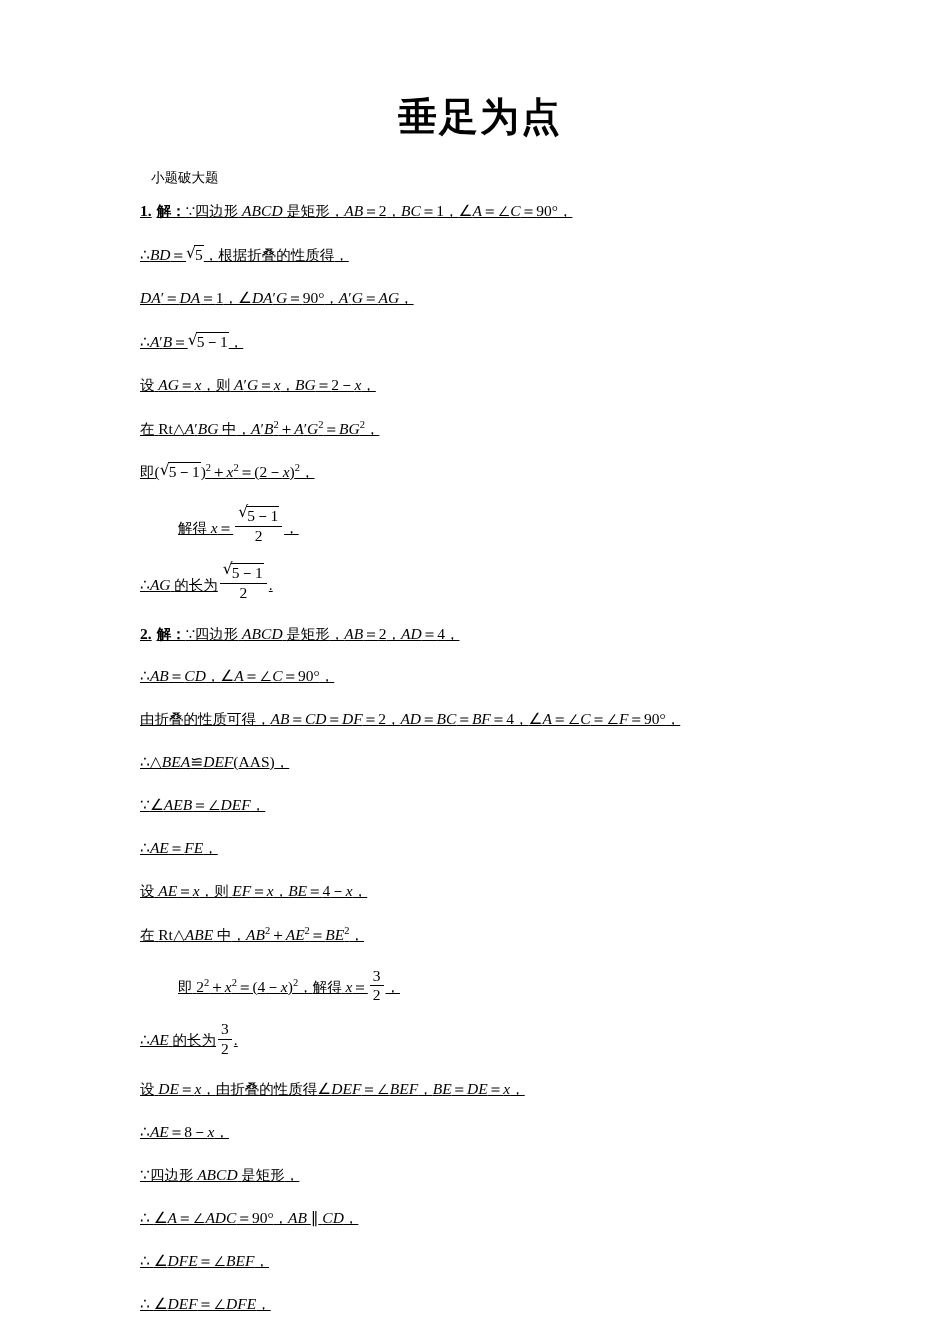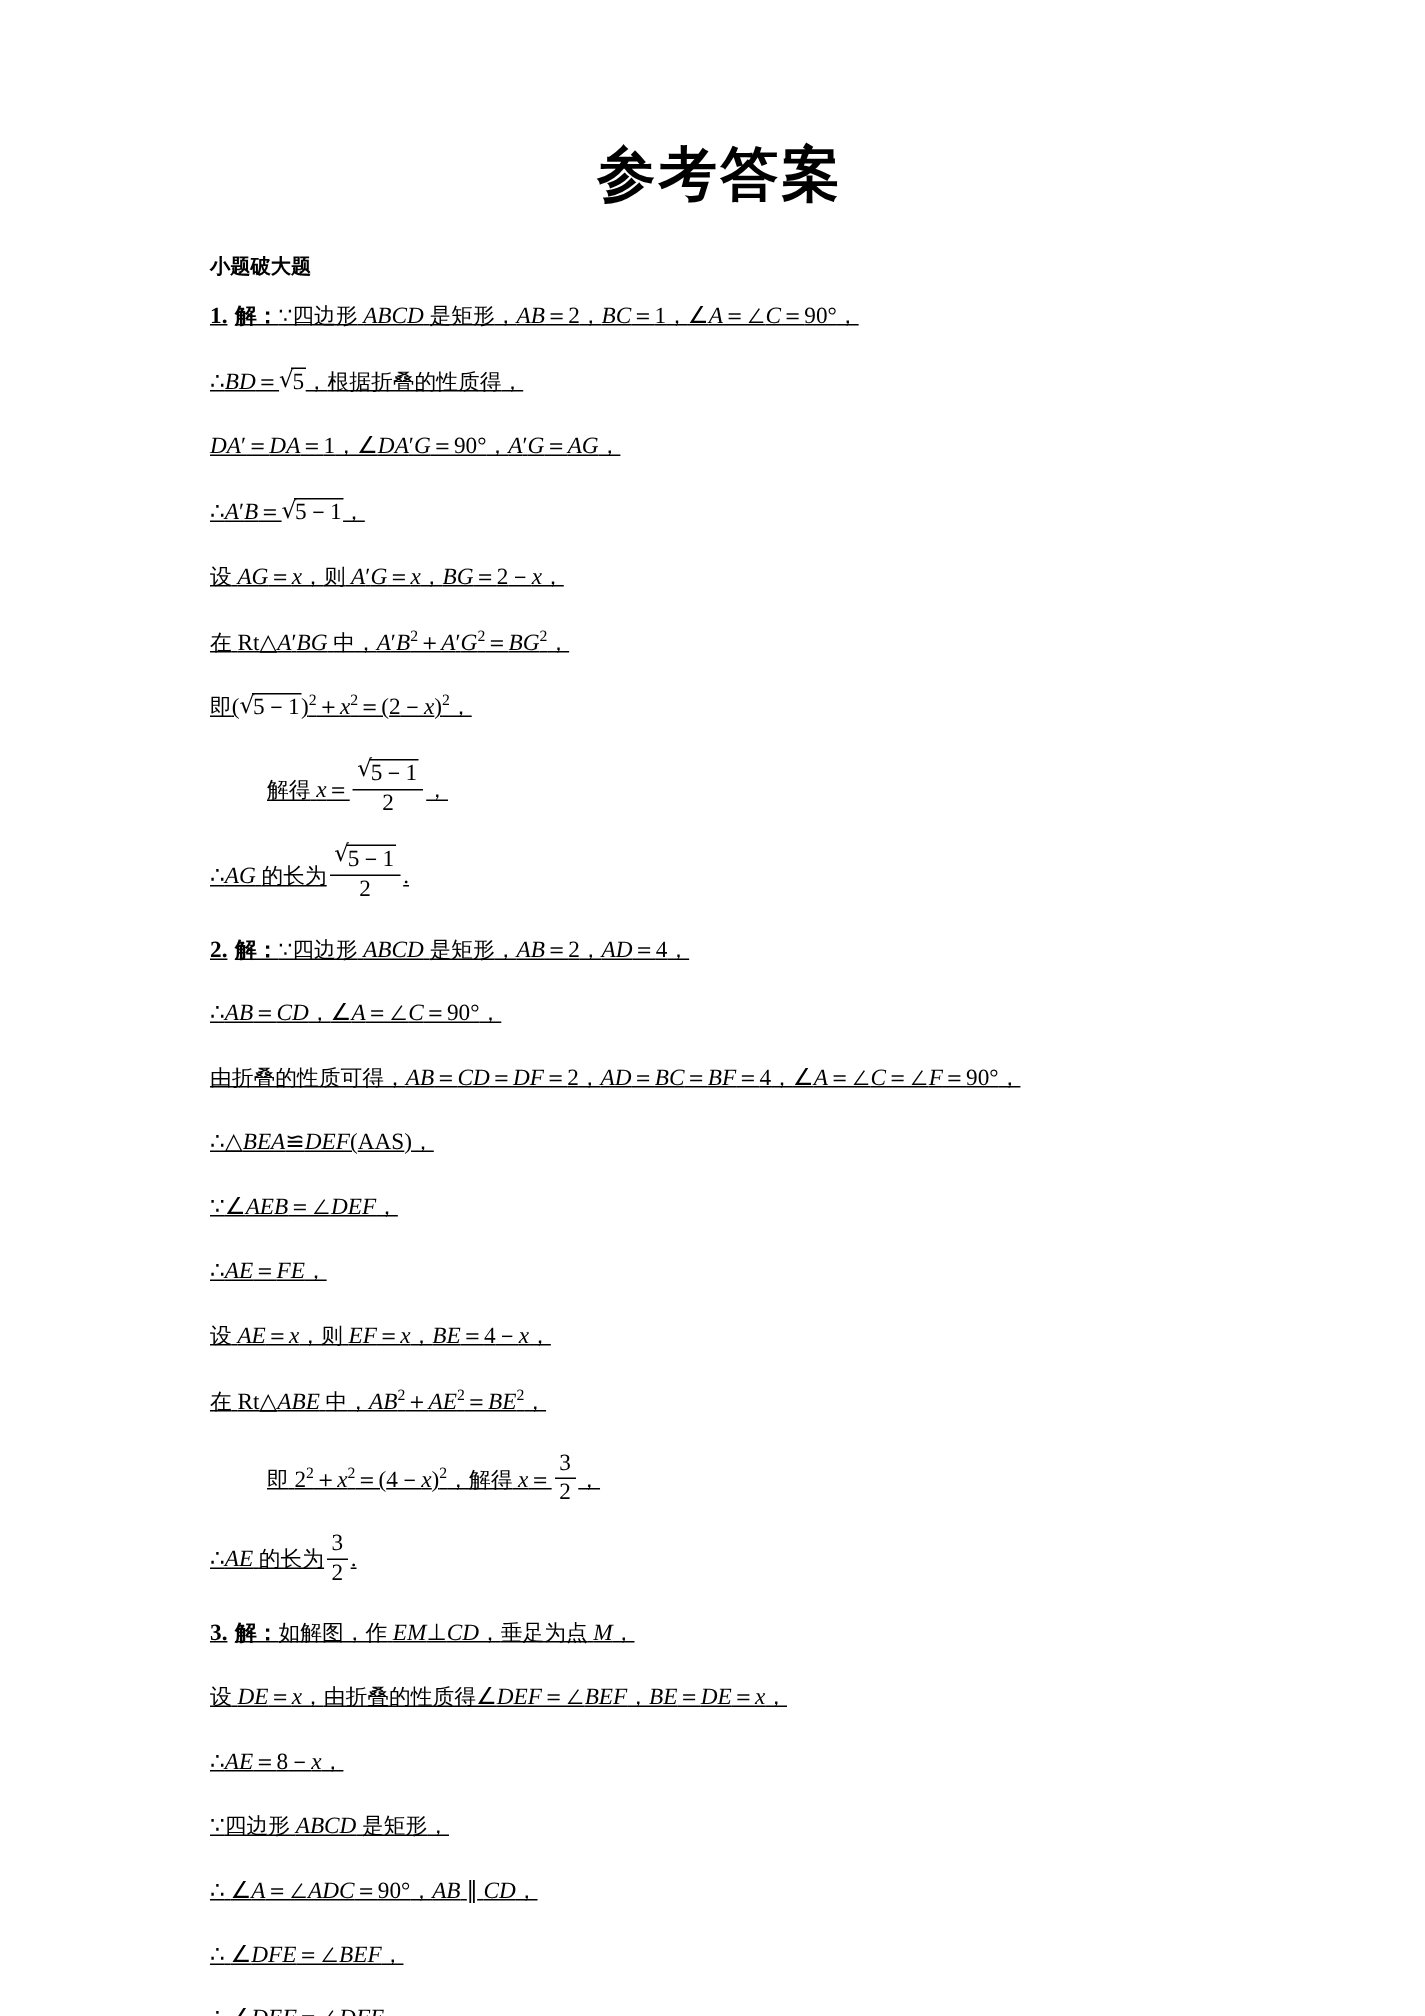--- a/index.html
+++ b/index.html
@@ -32,23 +32,23 @@
     font-family: "DejaVu Sans", sans-serif;
     font-weight: bold;
     font-size: 39px;
     letter-spacing: 2px;
     text-align: center;
     margin: 0 0 30px 0;
     line-height: 1.1;
   }
   .section-label {
     font-family: "DejaVu Sans", sans-serif;
-    font-weight: bold;
+    font-weight: normal;
     font-size: 13.5px;
-    margin: 0 0 14px 0;
+    margin: 0 0 14px 11px;
   }
   .line {
     font-size: 15px;
     line-height: 1.35;
     margin: 0 0 22px 0;
     white-space: nowrap;
     text-decoration: underline;
   }
   .line.tall {
     margin-bottom: 18px;
@@ -116,21 +116,21 @@
   }
   .sp { display: inline-block; width: 5px; }
   .comma { font-family: "DejaVu Sans", sans-serif; font-size: 14.5px; }
 </style>
 </head>
 <body>
 
 <div class="page">
   <div class="content">
 
-    <h1 class="doc-title">参考答案</h1>
+    <h1 class="doc-title">垂足为点</h1>
 
     <div class="section-label">小题破大题</div>
 
     <div class="line">
       <span class="mn b">1.</span><span class="sp"></span><span class="cn b">解：</span><span class="cn">∵四边形</span> <span class="mi">ABCD</span> <span class="cn">是矩形</span><span class="comma">，</span><span class="mi">AB</span><span class="op">＝</span><span class="mn">2</span><span class="comma">，</span><span class="mi">BC</span><span class="op">＝</span><span class="mn">1</span><span class="comma">，</span><span class="op">∠</span><span class="mi">A</span><span class="op">＝∠</span><span class="mi">C</span><span class="op">＝</span><span class="mn">90°</span><span class="comma">，</span>
     </div>
 
     <div class="line">
       <span class="op">∴</span><span class="mi">BD</span><span class="op">＝</span><span class="rad"><span class="inner mn">5</span></span><span class="comma">，</span><span class="cn">根据折叠的性质得</span><span class="comma">，</span>
     </div>
@@ -196,23 +196,20 @@
     </div>
 
     <div class="line tall">
       <span class="cn">即</span> <span class="mn">2</span><span class="sup mn">2</span><span class="op">＋</span><span class="mi">x</span><span class="sup mn">2</span><span class="op">＝(</span><span class="mn">4</span><span class="op">－</span><span class="mi">x</span><span class="op">)</span><span class="sup mn">2</span><span class="comma">，</span><span class="cn">解得</span> <span class="mi">x</span><span class="op">＝</span><span class="frac"><span class="num mn">3</span><span class="den mn">2</span></span><span class="comma">，</span>
     </div>
 
     <div class="line">
       <span class="op">∴</span><span class="mi">AE</span> <span class="cn">的长为</span><span class="frac"><span class="num mn">3</span><span class="den mn">2</span></span><span class="op">.</span>
     </div>
 
-    <div class="line">
-      <span class="mn b">3.</span><span class="sp"></span><span class="cn b">解：</span><span class="cn">如解图，作</span> <span class="mi">EM</span><span class="op">⊥</span><span class="mi">CD</span><span class="comma">，</span><span class="cn">垂足为点</span> <span class="mi">M</span><span class="comma">，</span>
-    </div>
 
     <div class="line">
       <span class="cn">设</span> <span class="mi">DE</span><span class="op">＝</span><span class="mi">x</span><span class="comma">，</span><span class="cn">由折叠的性质得</span><span class="op">∠</span><span class="mi">DEF</span><span class="op">＝∠</span><span class="mi">BEF</span><span class="comma">，</span><span class="mi">BE</span><span class="op">＝</span><span class="mi">DE</span><span class="op">＝</span><span class="mi">x</span><span class="comma">，</span>
     </div>
 
     <div class="line">
       <span class="op">∴</span><span class="mi">AE</span><span class="op">＝</span><span class="mn">8</span><span class="op">－</span><span class="mi">x</span><span class="comma">，</span>
     </div>
 
     <div class="line">

